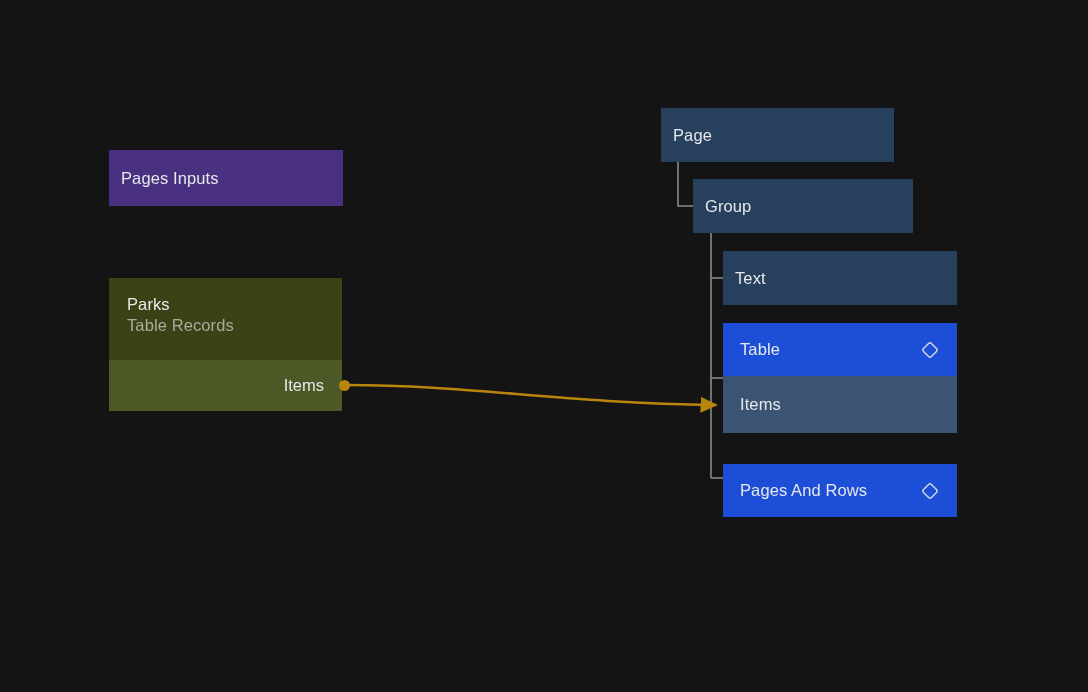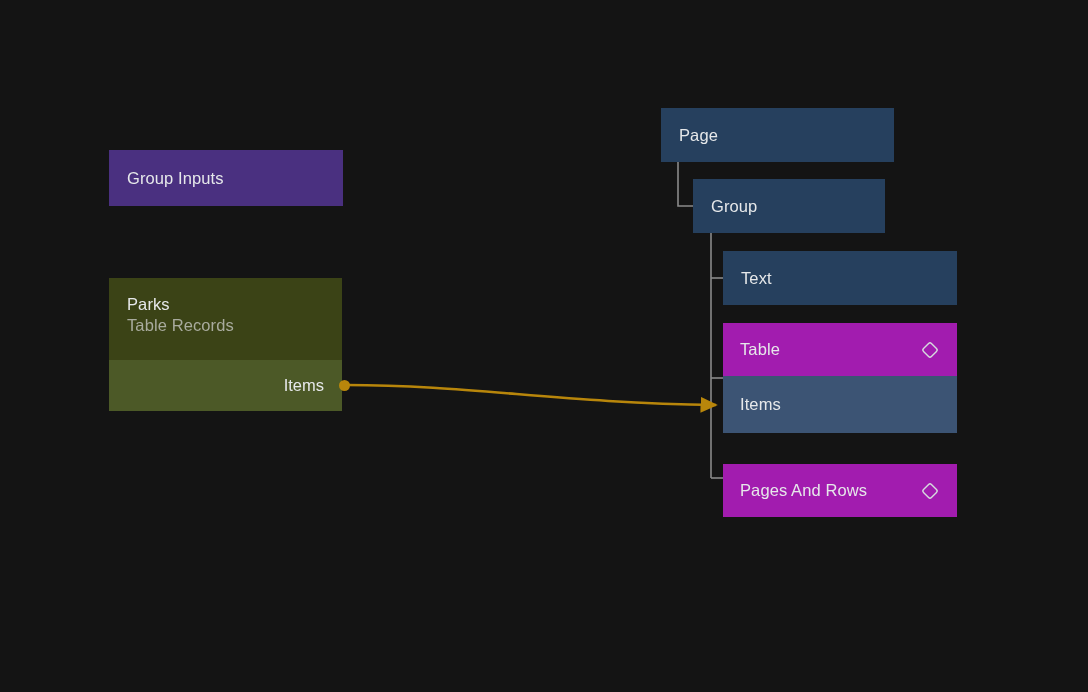--- a/index.html
+++ b/index.html
@@ -23,21 +23,21 @@
     display: flex;
     flex-direction: column;
     overflow: hidden;
   }
   .node-header {
     display: flex;
     align-items: center;
     justify-content: space-between;
     width: 100%;
     height: 100%;
-    padding: 0 18px;
+    padding: 0 12px;
   }
   .node-title {
     color: #e6e8ea;
     font-size: 16.5px;
     line-height: 1.25;
     letter-spacing: .1px;
     white-space: nowrap;
   }
   .node-subtitle {
     color: #a9ab9e;
@@ -69,21 +69,21 @@
   }
   .port-label {
     color: #e6e8ea;
     font-size: 16.5px;
     white-space: nowrap;
   }
 
   
   .node-blue { background: #26405e; }
   .row-blue-head {
-    background: #a21caf;
+    background: #1d4ed8;
     display: flex;
     align-items: center;
     justify-content: space-between;
     padding: 0 17px;
   }
   .row-blue-sub {
     background: #3c5474;
     display: flex;
     align-items: center;
     padding: 0 17px;
@@ -129,21 +129,21 @@
 
     <path d="M 711 233 L 711 478" fill="none" stroke="#8a8a8a" stroke-width="1.6"></path>
 
     <path d="M 711 278 L 723 278" fill="none" stroke="#8a8a8a" stroke-width="1.6"></path>
     <path d="M 711 378 L 723 378" fill="none" stroke="#8a8a8a" stroke-width="1.6"></path>
     <path d="M 711 478 L 723 478" fill="none" stroke="#8a8a8a" stroke-width="1.6"></path>
   </svg>
 
   <div class="node node-purple" style="left:109px; top:150px; width:234px; height:56px;">
     <div class="node-header">
-      <span class="node-title">Group Inputs</span>
+      <span class="node-title">Pages Inputs</span>
     </div>
   </div>
 
   <div class="node" style="left:109px; top:278px; width:233px; height:133px;">
     <div class="node-green-head" style="height:82px;">
       <div class="node-title">Parks</div>
       <div class="node-subtitle">Table Records</div>
     </div>
     <div class="node-green-body">
       <span class="port-label">Items</span>
@@ -151,21 +151,21 @@
   </div>
 
   <div class="port-dot" style="left:338.5px; top:379.5px; z-index:4;"></div>
 
   <div class="node node-blue" style="left:661px; top:108px; width:233px; height:54px;">
     <div class="node-header">
       <span class="node-title">Page</span>
     </div>
   </div>
 
-  <div class="node node-blue" style="left:693px; top:179px; width:192px; height:54px;">
+  <div class="node node-blue" style="left:693px; top:179px; width:220px; height:54px;">
     <div class="node-header">
       <span class="node-title">Group</span>
     </div>
   </div>
 
   <div class="node node-blue" style="left:723px; top:251px; width:234px; height:54px;justify-content:center;">
     <div class="node-header">
       <span class="node-title">Text</span>
     </div>
   </div>

